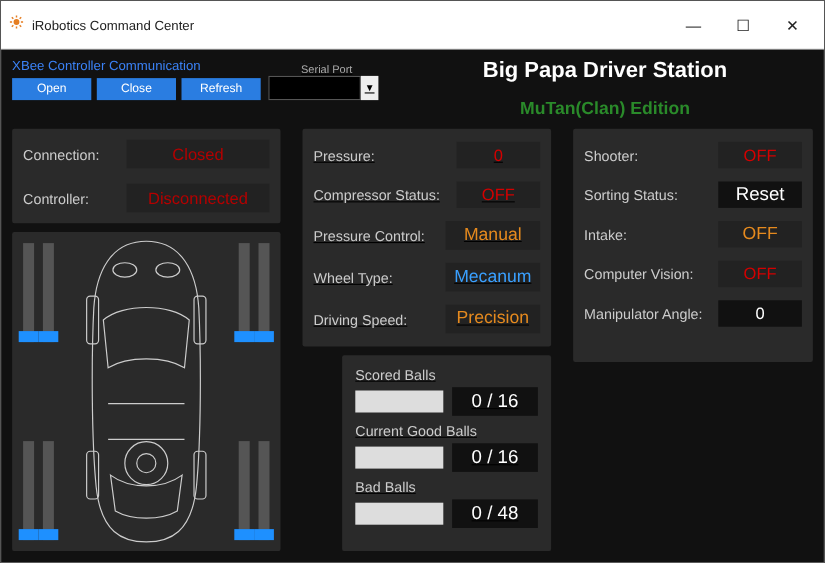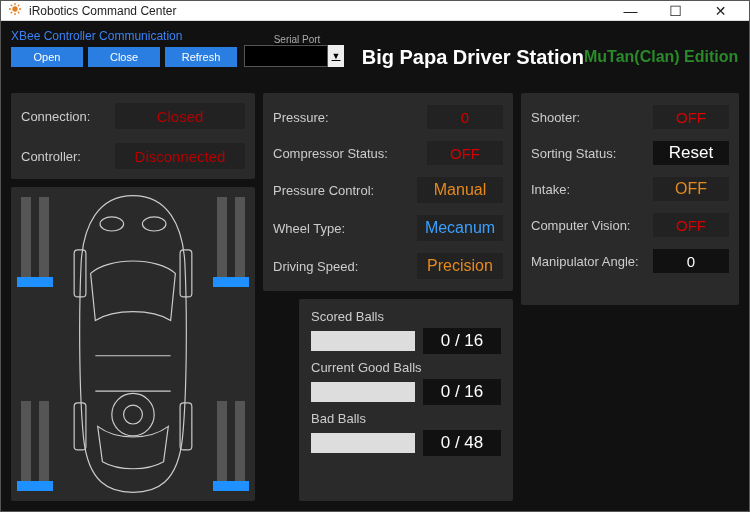--- a/index.html
+++ b/index.html
@@ -1,48 +1,48 @@
 <!DOCTYPE html>
 <html><head>
 <meta charset="utf-8">
 <style>
   * { box-sizing: border-box; margin: 0; padding: 0; font-family: "Segoe UI", Arial, sans-serif; }
   body { width: 750px; height: 512px; background: #fff; overflow: hidden; }
   .win { width: 750px; height: 512px; border: 1px solid #555; background: #fff; display: flex; flex-direction: column; }
-  .titlebar { height: 20px; background: #fff; display: flex; align-items: center; padding: 0 6px; border-bottom: 1px solid #ddd; }
+  .titlebar { height: 44px; background: #fff; display: flex; align-items: center; padding: 0 6px; border-bottom: 1px solid #ddd; }
   .tb-icon svg { width: 16px; height: 16px; }
   .tb-title { margin-left: 6px; font-size: 12px; color: #222; flex: 1; }
   .tb-btns { display: flex; height: 100%; }
   .tb-btn { width: 45px; display: flex; align-items: center; justify-content: center; font-size: 14px; color: #222; }
   .app { flex: 1; background: #111; padding: 8px 10px 10px 10px; display: flex; flex-direction: column; gap: 8px; }
   .topbar { height: 56px; display: flex; gap: 10px; }
   .xbee { flex: 0 0 340px; }
-  .headerbox { flex: 1; display: flex; flex-direction: row; align-items: center; justify-content: center; }
+  .headerbox { flex: 1; display: flex; flex-direction: column; align-items: center; justify-content: space-between; }
   .header1 { font-size: 20px; font-weight: bold; color: #fff; }
   .header2 { font-size: 16px; font-weight: bold; color: #2a8a2a; }
   .xbee-label { color: #3b82f6; font-size: 12px; margin-bottom: 4px; }
   .xbee-row { display: flex; gap: 5px; align-items: center; }
   .btn { background: #2a7de1; color: #fff; font-size: 11px; padding: 4px 0; width: 72px; text-align: center; border: none; cursor: pointer; }
   .serial-label { color: #aaa; font-size: 10px; margin-left: 8px; }
   .serial-sel { display:flex; margin-left:2px; }
   .serial-box { width: 84px; height: 22px; background: #000; border: 1px solid #555; }
   .serial-drop { width: 16px; height: 22px; background: #eee; color:#000; font-size:9px; display:flex; align-items:center; justify-content:center; }
-  .mainrow { flex: 1; display: flex; gap: 8px; }
+  .mainrow { flex: 1; display: flex; gap: 20px; }
   .leftcol { flex: 0 0 244px; display: flex; flex-direction: column; gap: 8px; }
   .panel { background: #2a2a2a; border-radius: 2px; padding: 10px; }
   .statuspanel { display: flex; flex-direction: column; gap: 14px; }
   .strow { display: flex; align-items: center; justify-content: space-between; }
   .stlabel { color: #ccc; font-size: 13px; }
   .stval { width: 130px; height: 26px; background: #222; display: flex; align-items: center; justify-content: center; font-size: 15px; }
   .stval.red { color: #b40000; }
   .vehiclepanel { flex: 1; position: relative; padding: 6px; }
   .slider { position: absolute; width: 10px; background: #555; }
   .thumb { position: absolute; width: 18px; height: 10px; background: #1e90ff; left: -4px; }
   .carwrap { position:absolute; left:44px; right:44px; top:4px; bottom:4px; }
-  .midcol { flex: 1; display: flex; flex-direction: column; gap: 8px; }
+  .midcol { flex: 1; display: flex; flex-direction: column; gap: 8px; text-decoration: underline; }
   .rightcol { flex: 0 0 218px; }
   .kvpanel { display: flex; flex-direction: column; gap: 12px; padding: 12px 10px; }
   .kvrow { display: flex; align-items: center; justify-content: space-between; }
   .kvlabel { color: #ccc; font-size: 13px; }
   .kvval { width: 76px; height: 24px; background: #222; display: flex; align-items: center; justify-content: center; font-size: 15px; }
   .kvval.big { width: 86px; height: 26px; font-size: 16px; }
   .v-red { color: #d40000; }
   .v-orange { color: #e68a1e; }
   .v-blue { color: #3aa0ff; }
   .v-white { color: #fff; background:#111; }

